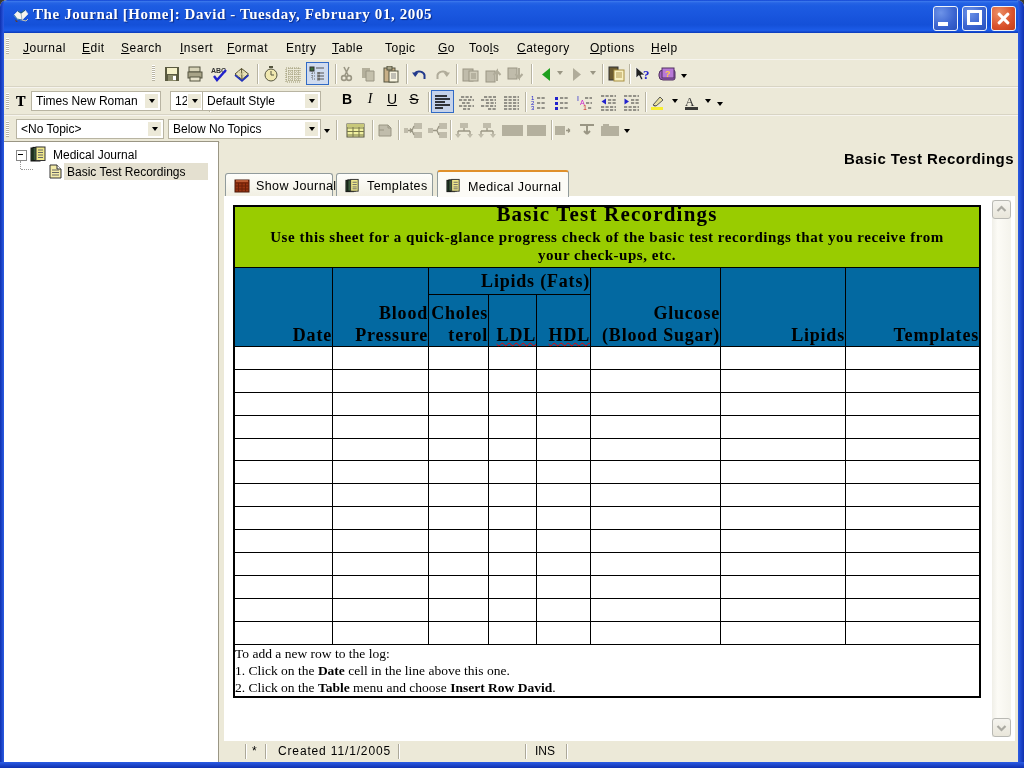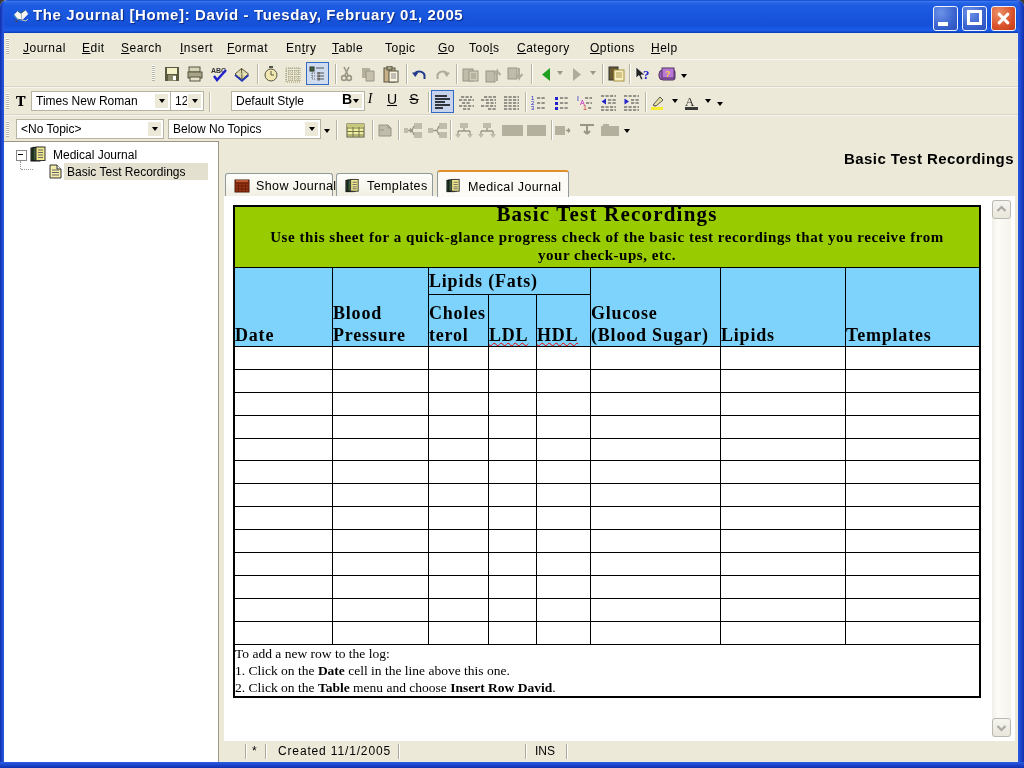--- a/index.html
+++ b/index.html
@@ -5,21 +5,21 @@
 html,body{margin:0;padding:0;background:#3a3a30;}
 #win{position:relative;width:1024px;height:768px;background:#ece9d8;overflow:hidden;border-radius:7px 7px 0 0;
   font-family:"Liberation Sans",sans-serif;}
 
 #bl,#br,#bb{position:absolute;background:linear-gradient(90deg,#1a47d8,#2b5ce4);z-index:50;}
 #bl{left:0;top:0;width:4px;height:768px;background:linear-gradient(90deg,#0f30b0,#2b5ce4);}
 #br{right:0;top:0;width:6px;height:768px;background:linear-gradient(90deg,#2b5ce4,#0f30b0);}
 #bb{left:0;bottom:0;width:1024px;height:6px;background:linear-gradient(180deg,#2b5ce4,#0f30b0);}
 
 #titlebar{position:absolute;left:0;top:0;width:1024px;height:33px;border-radius:7px 7px 0 0;
-  background:linear-gradient(180deg,#0a3cd0 0%,#3a77ec 4%,#2563e4 9%,#1d5ce2 18%,#1956de 45%,#1450d8 75%,#1c5ce8 92%,#0b39b8 100%);}
+  background:linear-gradient(180deg,#0a3cd0 0%,#3a77ec 4%,#2563e4 9%,#1d5ce2 18%,#1956de 45%,#1450d8 75%,#1c5ce8 92%,#0b39b8 100%);font-family:Liberation Serif, serif;}
 #titletext{position:absolute;left:33px;top:6px;color:#fff;font-weight:bold;font-size:15px;letter-spacing:0.6px;
   text-shadow:1px 1px 1px #0a2a80;}
 #appicon{position:absolute;left:12px;top:7px;width:18px;height:18px;}
 .wbtn{position:absolute;top:6px;width:25px;height:25px;border-radius:3px;
   border:1px solid #eef3fb;box-sizing:border-box;}
 #btnmin{left:933px;background:radial-gradient(circle at 30% 25%,#6d93e8,#3a63cf 60%,#2750bc);}
 #btnmax{left:962px;background:radial-gradient(circle at 30% 25%,#6d93e8,#3a63cf 60%,#2750bc);}
 #btncls{left:991px;background:radial-gradient(circle at 30% 25%,#ec9066,#d9512b 60%,#c43d18);}
 #btnmin:after{content:"";position:absolute;left:4px;bottom:4px;width:10px;height:4px;background:#fff;}
 #btnmax:after{content:"";position:absolute;left:4px;top:3px;width:15px;height:15px;
@@ -69,21 +69,21 @@
   background:linear-gradient(90deg,#f0efe8,#fcfbf6 30%,#f4f3ec);}
 .sbtn{position:absolute;left:0px;width:19px;height:19px;background:linear-gradient(180deg,#f5f4ef,#e9e6da);
   border:1px solid #b9b9b4;border-radius:3px;box-sizing:border-box;}
 
 #jtable{position:absolute;left:9px;top:9px;width:748px;border-collapse:collapse;
   font-family:"Liberation Serif",serif;border:2px solid #000;}
 #jtable td{border:1px solid #000;padding:0;}
 .tg{background:#9c0;}
 #ttitle{font-size:21px;font-weight:bold;text-align:center;line-height:14px;letter-spacing:1.2px;}
 #tdesc{font-size:15px;font-weight:bold;text-align:center;line-height:17.5px;padding-bottom:1px;letter-spacing:0.55px;margin-top:8px;}
-.hc{background:#7dd3fc;font-size:18px;font-weight:bold;text-align:left;vertical-align:bottom;line-height:22px;padding-bottom:4px;letter-spacing:0.8px;}
+.hc{background:#0369a1;font-size:18px;font-weight:bold;text-align:right;vertical-align:bottom;line-height:22px;padding-bottom:4px;letter-spacing:0.8px;}
 #lip{vertical-align:middle;height:26px;}
 .er{height:22.9px;background:#fff;}
 #tfoot{font-size:13.5px;background:#fff;padding:2px 3px;line-height:17px;}
 
 .ic{position:absolute;top:6px;width:17px;height:17px;}
 .ic svg{position:absolute;left:0;top:0;}
 .sq{text-decoration:underline;text-decoration-style:wavy;text-decoration-color:#e00;text-decoration-thickness:1px;text-underline-offset:1px;}
 
 #status{position:absolute;left:0px;top:600px;width:794px;height:21px;background:#ece9d8;font-size:12px;}
 .ssep{position:absolute;top:3px;width:1px;height:15px;background:#aca899;border-right:1px solid #fff;}
@@ -266,30 +266,30 @@
           <path d="M2 8 Q2 4 6 4 L16 4 Q18 4 18 6 L18 12 Q18 14 16 14 L6 14 Q2 14 2 10 Z" fill="#a060c0" stroke="#503060"></path>
           <rect x="5" y="2" width="12" height="10" fill="#b878d8" stroke="#503060"></rect>
           <text x="8" y="11" font-size="9" font-weight="bold" font-family="Liberation Sans" fill="#ffd040">?</text>
         </svg>
       </div>
     <div class="dd" style="left:677px;top:14px"></div>
   </div>
   <div class="tbrow" id="tb2">
     <div class="grip" style="left:2px"></div>
     <div style="position:absolute;left:12px;top:6px;font-family:'Liberation Serif',serif;font-weight:bold;font-size:14px;color:#222">T<span style="margin-left:-9px;color:#000">T</span></div>
-    <div class="combo" style="left:27px;width:140px;">
+    <div class="combo" style="left:27px;width:130px;">
         <span>Times New Roman</span>
         <span class="cdd"></span>
       </div>
     <div class="combo" style="left:166px;width:34px;">
         <span>12</span>
         <span class="cdd"></span>
       </div>
     <div class="sep" style="left:205px"></div>
-    <div class="combo" style="left:227px;width:134px;">
+    <div class="combo" style="left:198px;width:119px;">
         <span>Default Style</span>
         <span class="cdd"></span>
       </div>
     <div class="tbtn" style="left:332px;font-weight:bold;">B</div>
     <div class="tbtn" style="left:355px;font-style:italic;font-family:'Liberation Serif',serif;">I</div>
     <div class="tbtn" style="left:377px;text-decoration:underline;">U</div>
     <div class="tbtn" style="left:399px;text-decoration:line-through;">S</div>
     <div class="sep" style="left:424px"></div>
     <div class="tbtn selbtn" style="left:427px;top:2px;width:23px;height:23px;">
       <svg width="17" height="17" viewBox="0 0 17 17" style="margin-top:2px">

